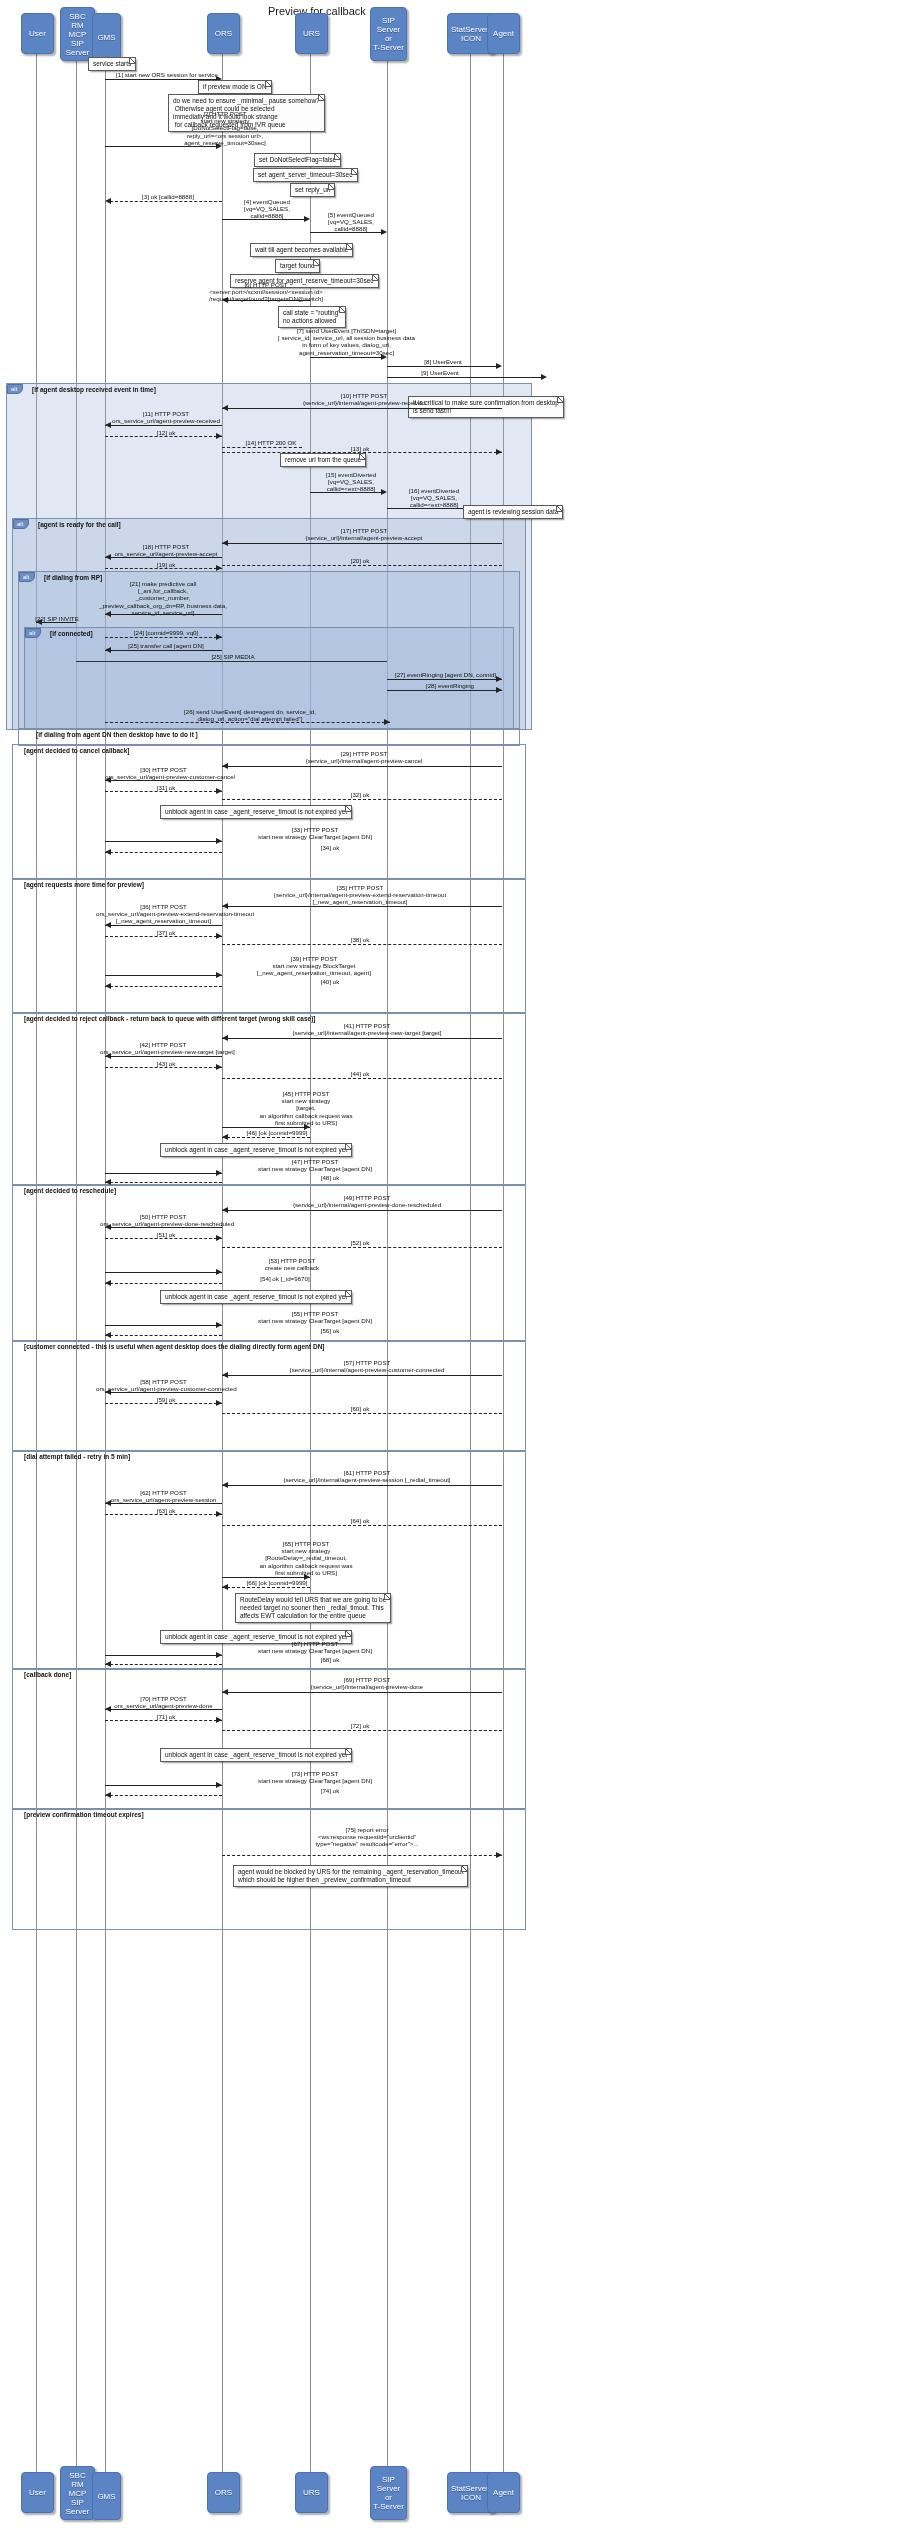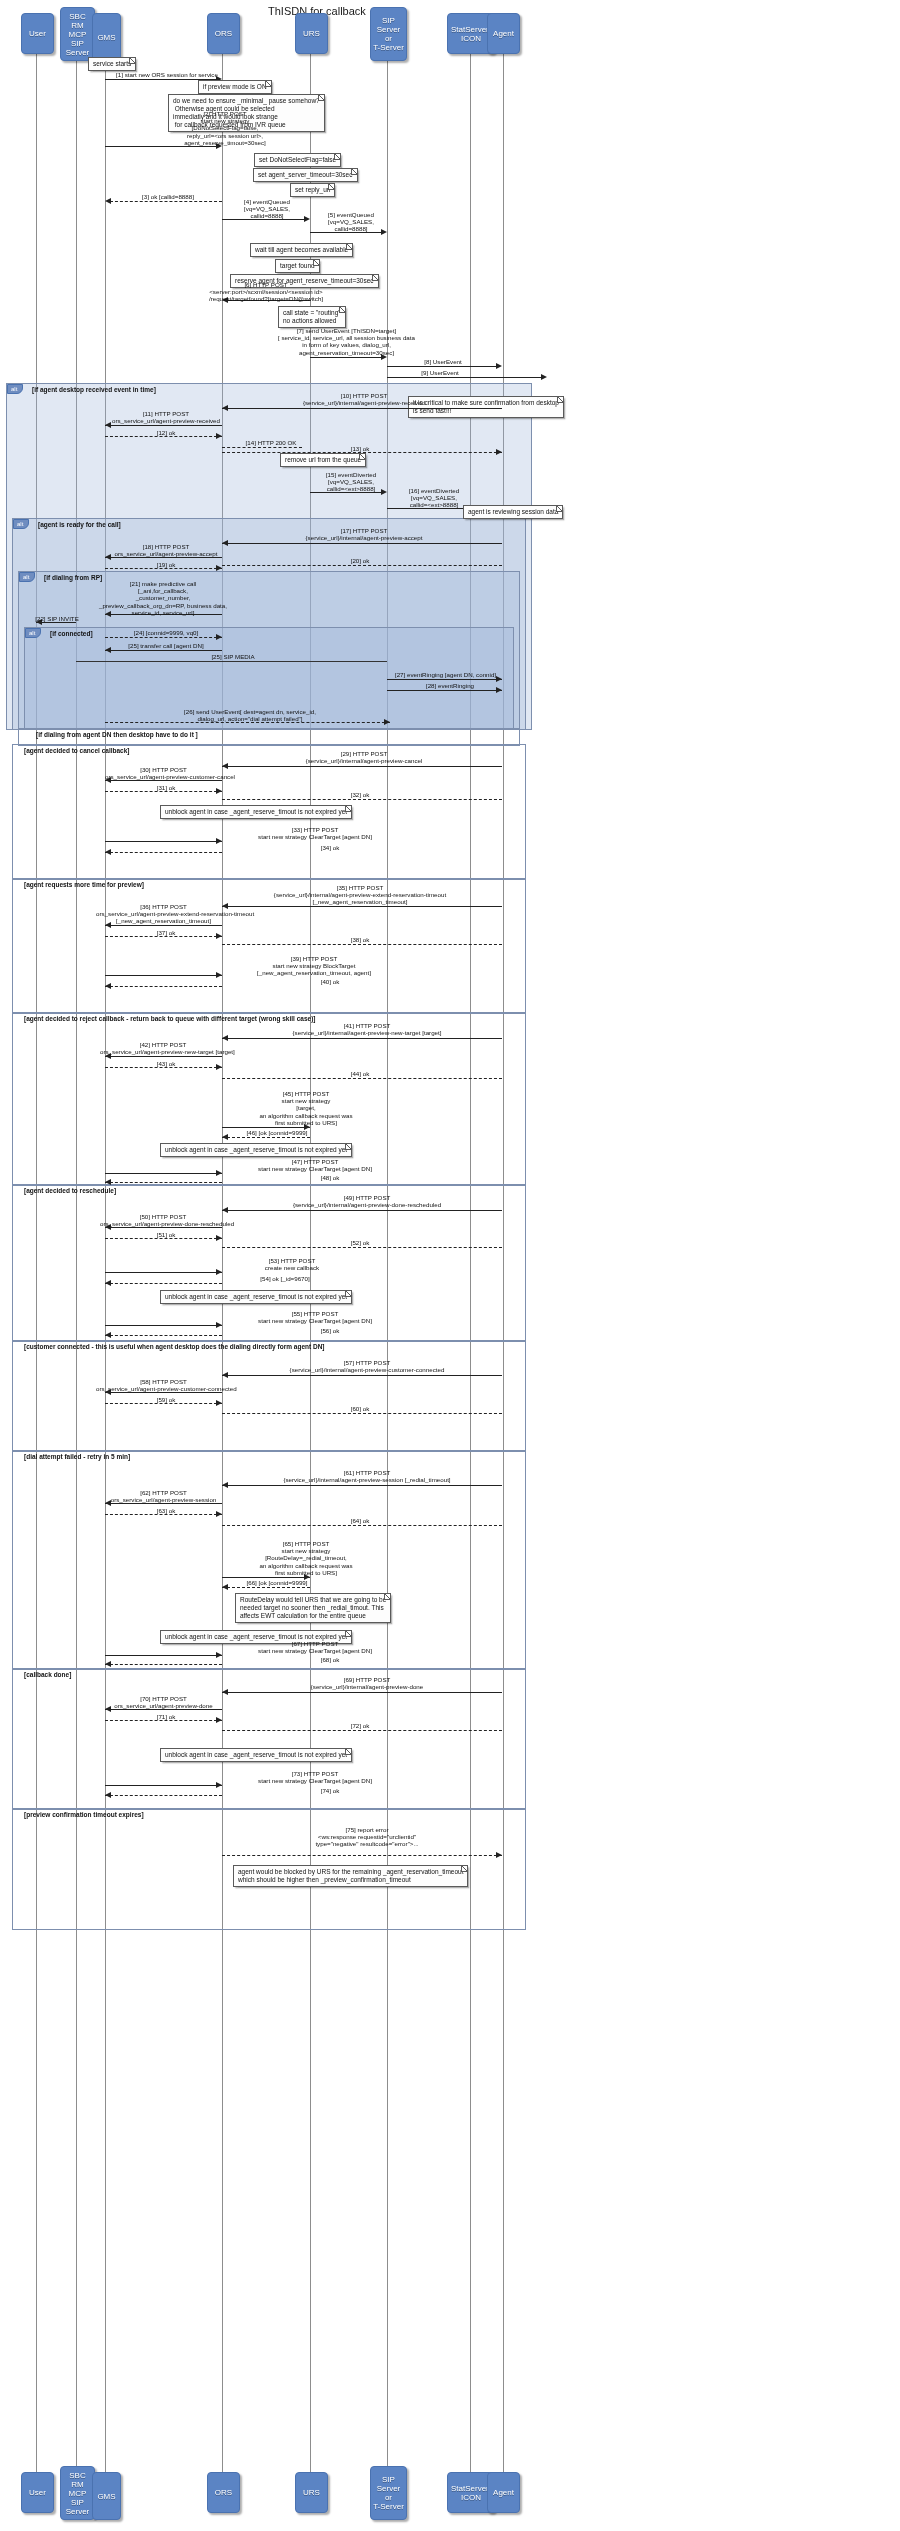--- a/index.html
+++ b/index.html
@@ -52,21 +52,21 @@
      color:#fff;font-size:6px;line-height:8px;padding:0 5px 0 3px;
      border-bottom-right-radius:6px;}
   .frag-cond{position:absolute;font-size:6.5px;line-height:8px;color:#111;
      font-weight:bold;white-space:pre;}
 </style>
 </head>
 <body>
 
 <div id="page">
 
-  <div class="diagram-title" style="left:268px;top:5px;">ThISDN for callback</div>
+  <div class="diagram-title" style="left:268px;top:5px;">Preview for callback</div>
 
   <div class="lifeline-line" style="left:36px;top:52px;height:2420px;"></div>
   <div class="lifeline-line" style="left:76px;top:59px;height:2413px;"></div>
   <div class="lifeline-line" style="left:105px;top:52px;height:2420px;"></div>
   <div class="lifeline-line" style="left:222px;top:52px;height:2420px;"></div>
   <div class="lifeline-line" style="left:310px;top:52px;height:2420px;"></div>
   <div class="lifeline-line" style="left:387px;top:59px;height:2413px;"></div>
   <div class="lifeline-line" style="left:470px;top:52px;height:2420px;"></div>
   <div class="lifeline-line" style="left:503px;top:52px;height:2420px;"></div>
 

